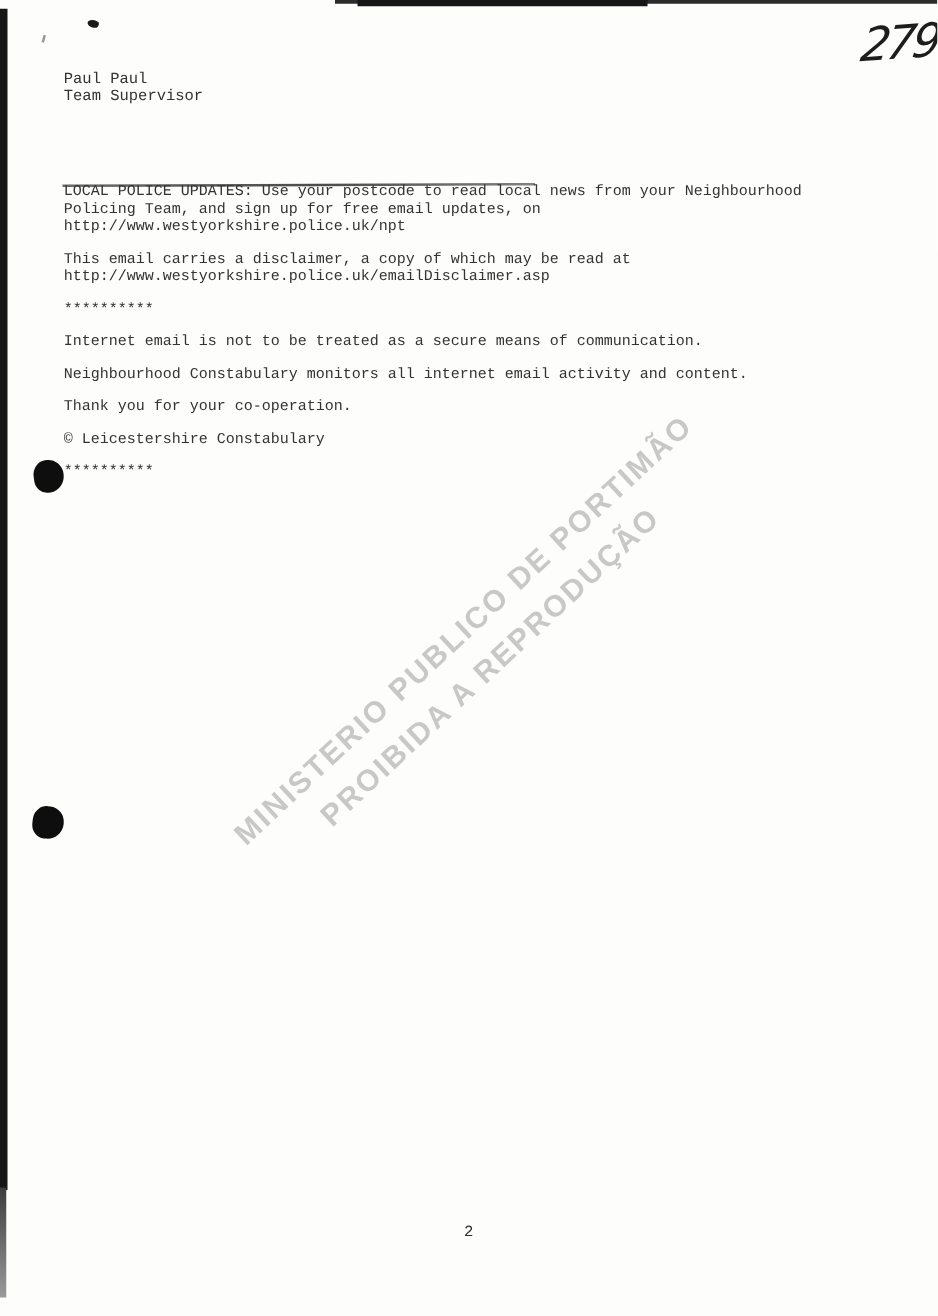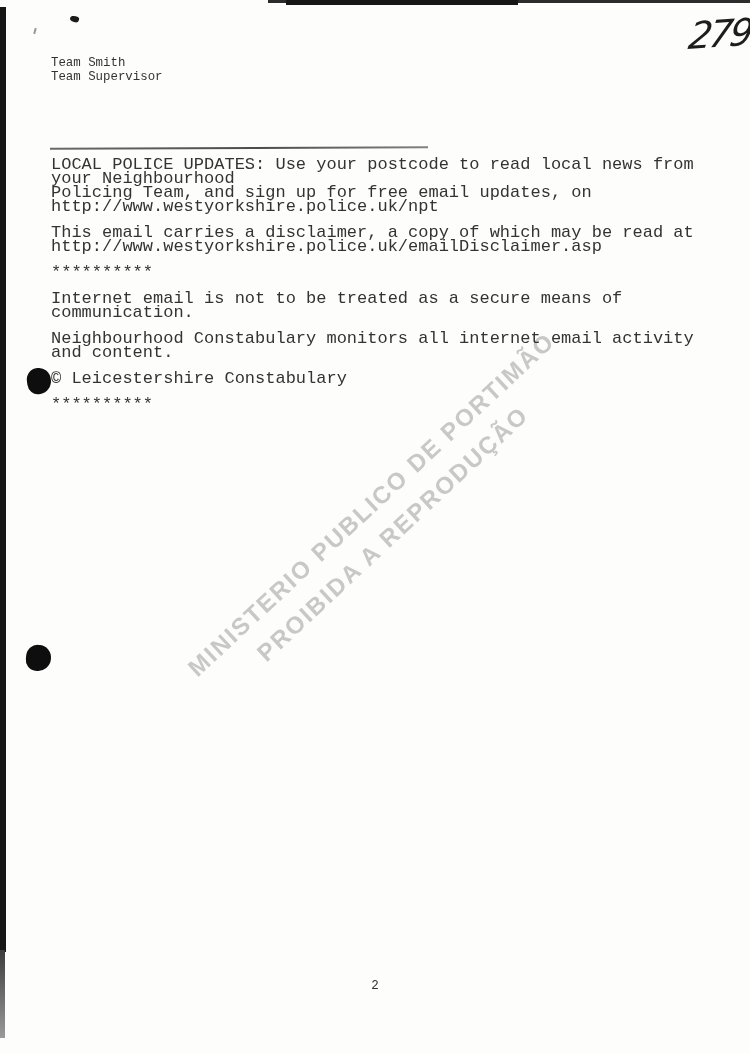--- a/index.html
+++ b/index.html
@@ -33,22 +33,22 @@
   }
 
   
   .sender { position:absolute; left:51px; top:56px; font-size:12.4px; line-height:14px; }
   .sender div { white-space:pre; }
 
   .divider { position:absolute; left:50px; top:147px; width:378px; height:2px;
              background:linear-gradient(90deg,#6a6a6a 0%,#4c4c4c 55%,#828282 100%);
              transform:rotate(-0.2deg); }
 
-  .body-text { position:absolute; left:51px; top:158px; width:665px;
-               font-size:17px; line-height:14px; }
+  .body-text { position:absolute; left:51px; top:146px; width:665px;
+               font-size:12px; line-height:14px; }
   .body-text .para { white-space:pre-line; margin:0 0 12px 0; }
 
   
   .watermark-line {
     position:absolute; font-family:"Liberation Sans", sans-serif; font-weight:bold;
     font-size:24px; letter-spacing:2px; color:#c8c8c8; white-space:nowrap;
     transform-origin:left center; transform:rotate(-43deg); z-index:0;
   }
   .wm-1 { left:192px; top:658px; }
   .wm-2 { left:261px; top:643px; }
@@ -74,34 +74,35 @@
     <div class="scan-line-top-thick"></div>
 
     <div class="hole-punch punch-1"></div>
     <div class="hole-punch punch-2"></div>
     <div class="speck"></div>
     <div class="tick"></div>
 
     <div class="handwritten">2797</div>
 
     <div class="sender">
-      <div>Team Smith</div>
+      <div>Paul Paul</div>
       <div>Team Supervisor</div>
     </div>
 
     <div class="divider"></div>
 
     <div class="body-text">
         <div class="para">LOCAL POLICE UPDATES: Use your postcode to read local news from your Neighbourhood
 Policing Team, and sign up for free email updates, on
 http://www.westyorkshire.police.uk/npt</div>
         <div class="para">This email carries a disclaimer, a copy of which may be read at
 http://www.westyorkshire.police.uk/emailDisclaimer.asp</div>
         <div class="para">**********</div>
         <div class="para">Internet email is not to be treated as a secure means of communication.</div>
         <div class="para">Neighbourhood Constabulary monitors all internet email activity and content.</div>
+        <div class="para">Thank you for your co-operation.</div>
         <div class="para">© Leicestershire Constabulary</div>
         <div class="para">**********</div>
       </div>
 
     <div class="page-number">2</div>
   </div>
 </div>
 
 </body></html>

